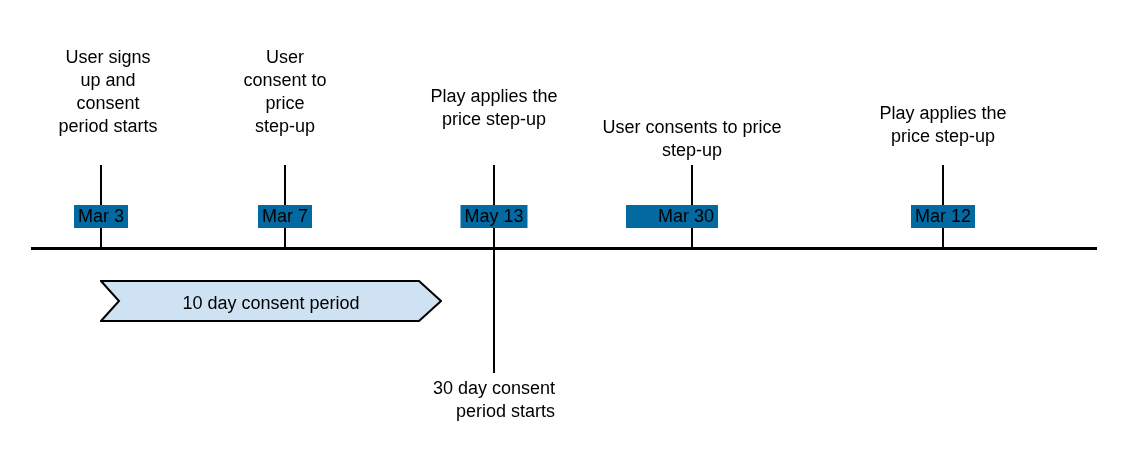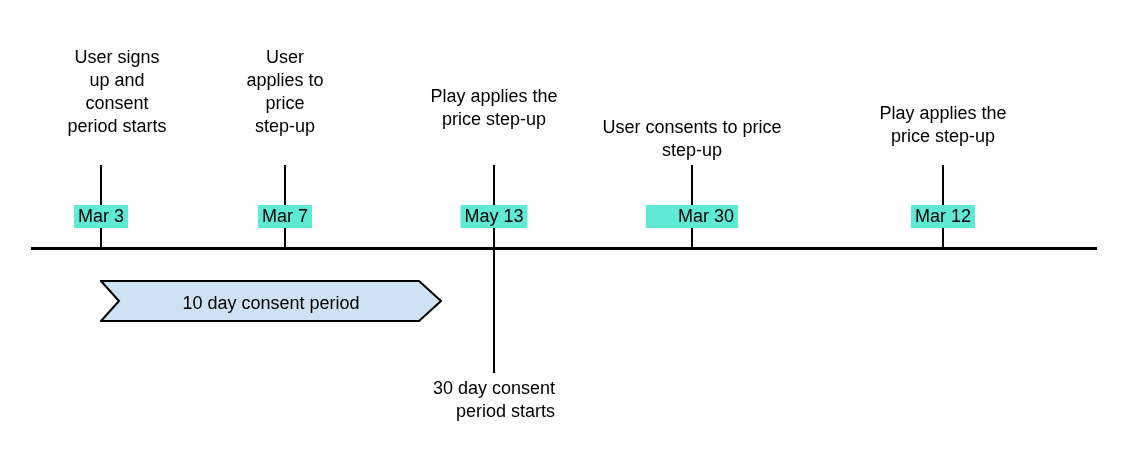--- a/index.html
+++ b/index.html
@@ -40,21 +40,21 @@
     width: max-content;
     z-index: 1;
   }
   .date-badge {
     position: absolute;
     transform: translateX(-50%);
     top: 205px;
     height: 23px;
     line-height: 23px;
     padding: 0 4px;
-    background: #5eead4;
+    background: #0369a1;
     font-size: 18px;
     white-space: nowrap;
     z-index: 2;
   }
   .banner {
     position: absolute;
     top: 280px;
     height: 46px;
     z-index: 1;
   }
@@ -86,45 +86,45 @@
     width: max-content;
   }
 </style>
 </head>
 <body>
 
 <div class="canvas">
 
   <div class="axis"></div>
 
-  <div class="event-label" style="left:117px; top:46px;">User signs
+  <div class="event-label" style="left:108px; top:46px;">User signs
 up and
 consent
 period starts</div>
   <div class="tick" style="left:100px; top:165px; height:84px;"></div>
   <div class="date-badge" style="left:101px;">Mar 3</div>
 
   <div class="event-label" style="left:285px; top:46px;">User
-applies to
+consent to
 price
 step-up</div>
   <div class="tick" style="left:284px; top:165px; height:84px;"></div>
   <div class="date-badge" style="left:285px;">Mar 7</div>
 
   <div class="event-label" style="left:494px; top:85px;">Play applies the
 price step-up</div>
   <div class="tick" style="left:493px; top:165px; height:208px;"></div>
   <div class="date-badge" style="left:494px;">May 13</div>
   <div class="note-below" style="left:494px; top:377px;text-align:right;">30 day consent
 period starts</div>
 
   <div class="event-label" style="left:692px; top:116px;">User consents to price
 step-up</div>
   <div class="tick" style="left:691px; top:165px; height:84px;"></div>
-  <div class="date-badge" style="left:692px;padding-left:32px;">Mar 30</div>
+  <div class="date-badge" style="left:672px;padding-left:32px;">Mar 30</div>
 
   <div class="event-label" style="left:943px; top:102px;">Play applies the
 price step-up</div>
   <div class="tick" style="left:942px; top:165px; height:84px;"></div>
   <div class="date-badge" style="left:943px;">Mar 12</div>
 
   <div class="banner" style="left:100px; width:342px;">
     <svg width="342" height="42" viewBox="0 0 342 42">
       <polygon points="1,1 319,1 341,21 319,41 1,41 19,21" fill="#cfe2f3" stroke="#000000" stroke-width="2" stroke-linejoin="miter"></polygon>
     </svg>

